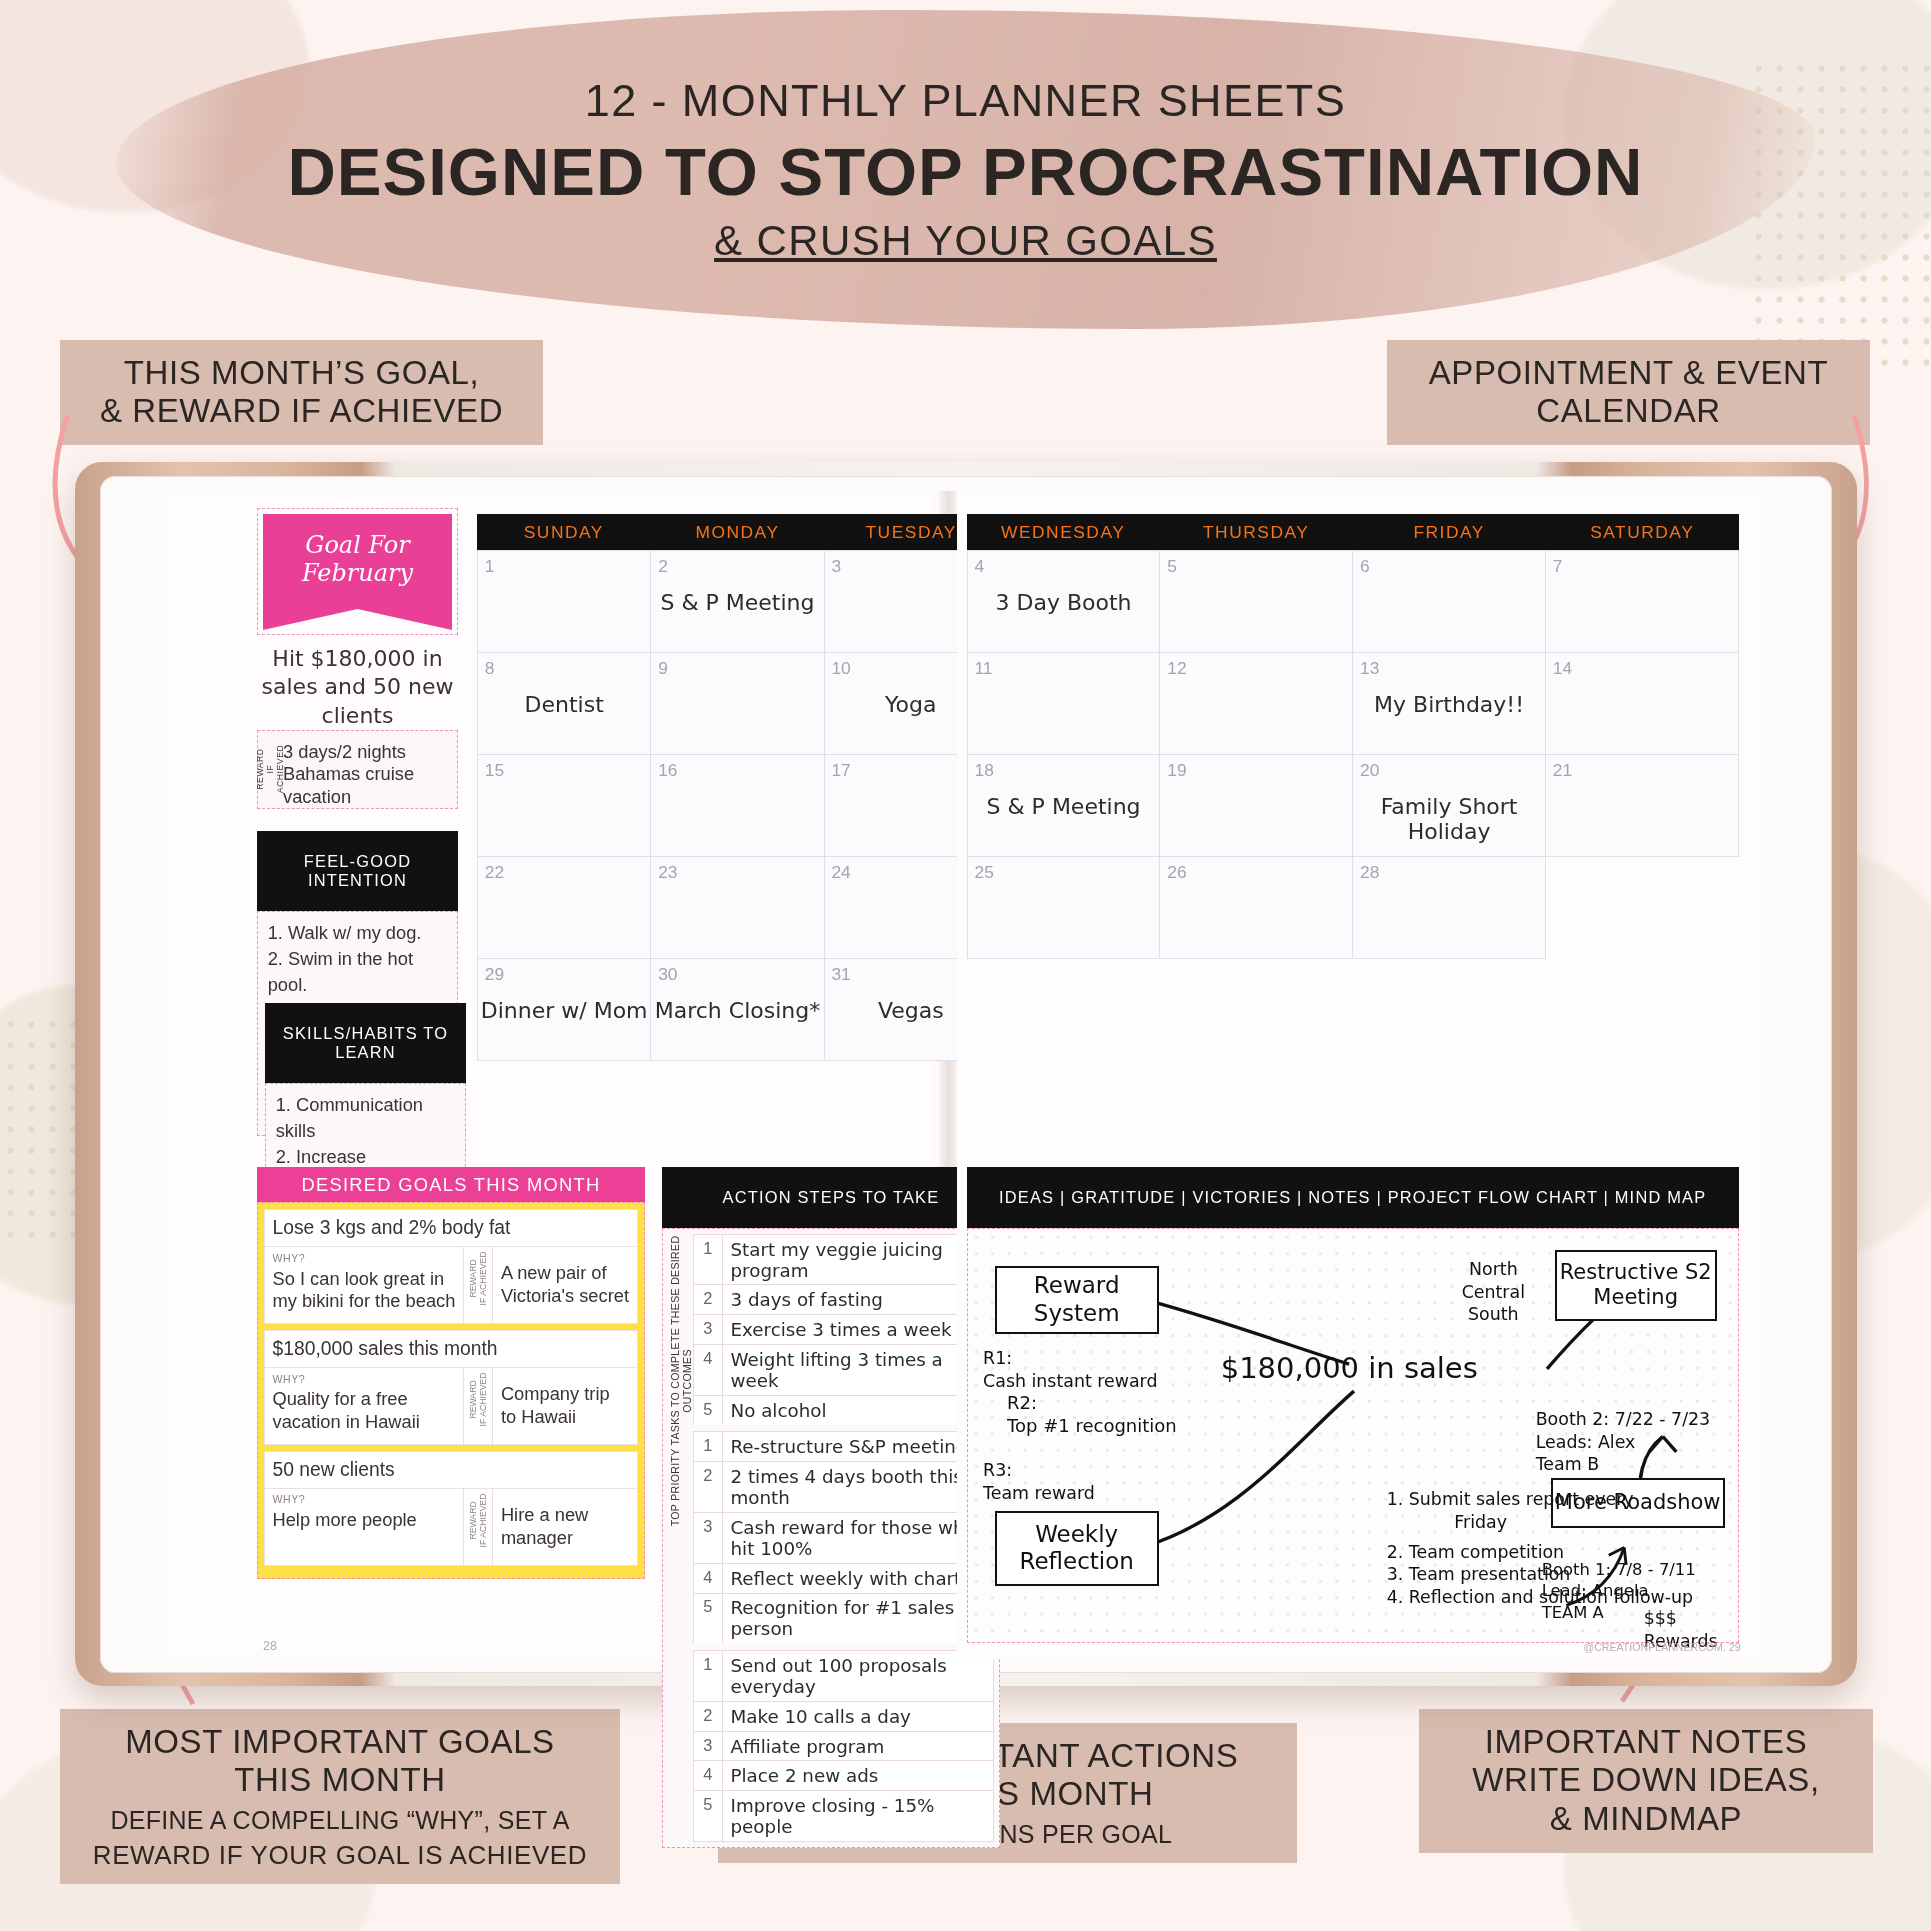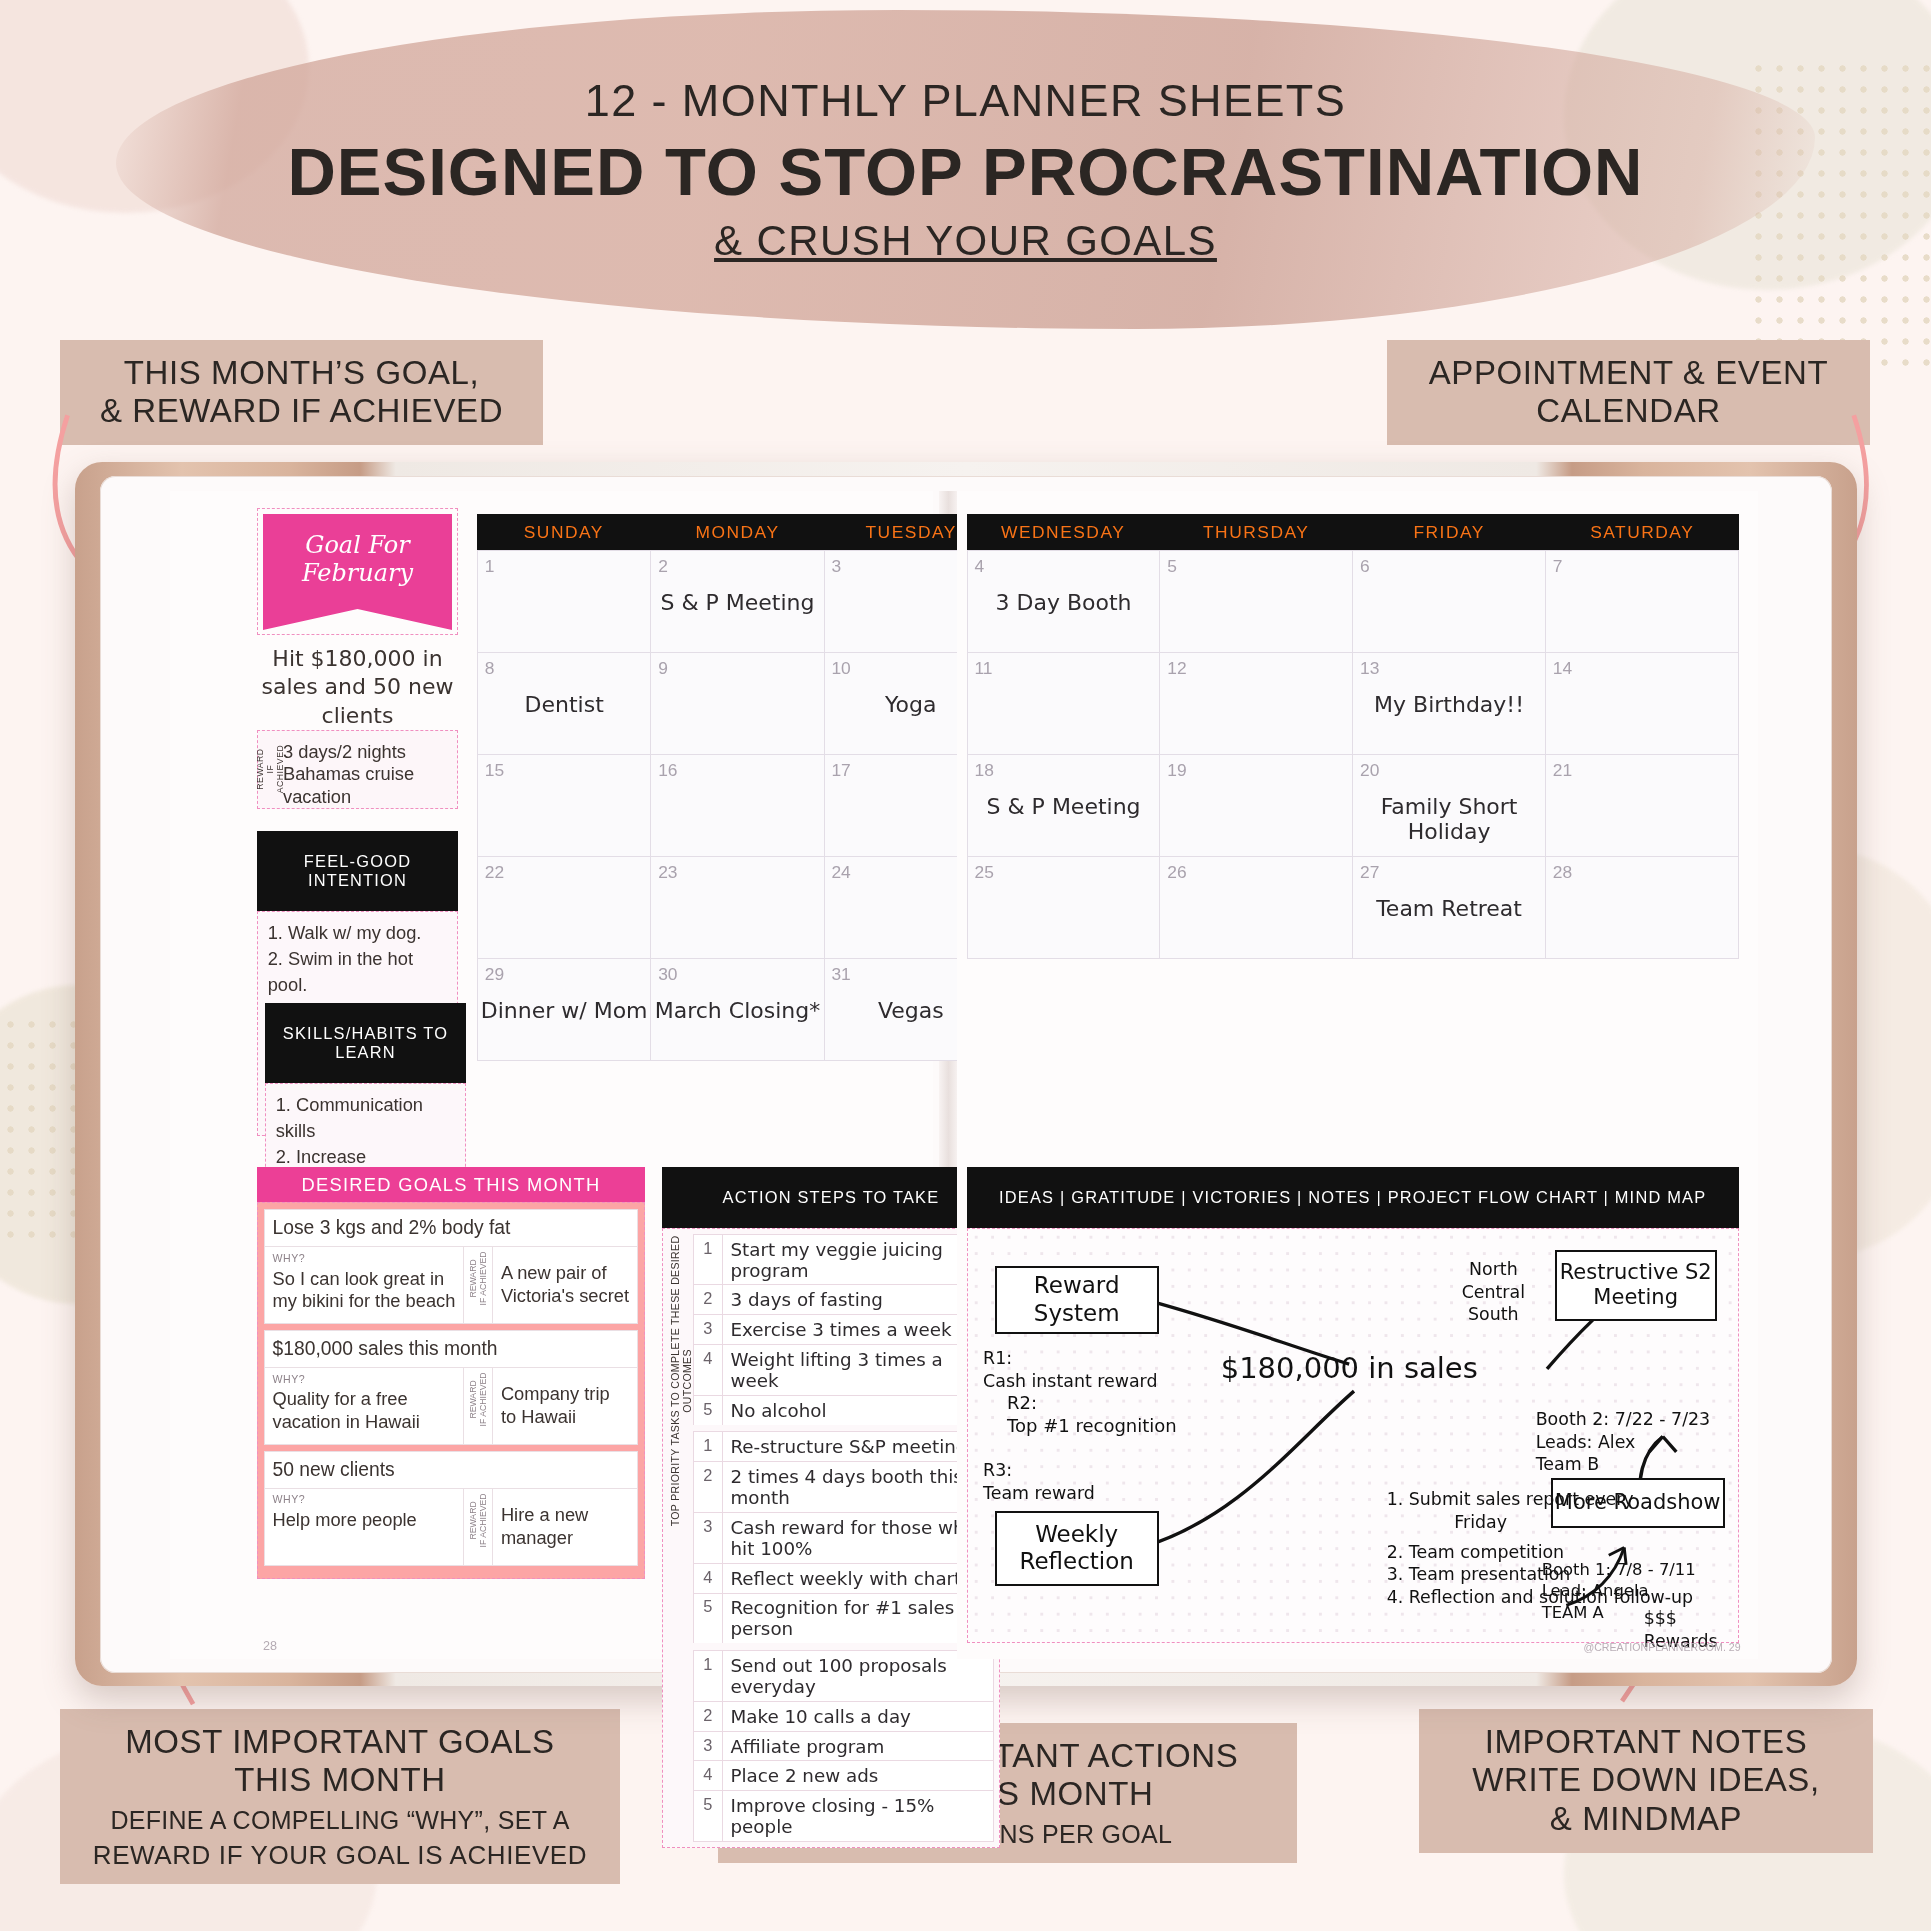--- a/index.html
+++ b/index.html
@@ -173,21 +173,21 @@
   .cell .num { position: absolute; left: 6.8px; top: 4.8px; font-size: 17.4px; color: #a9a2ad; }
   .cell .ev {
     position: absolute; left: 0; right: 0; top: 39px;
     text-align: center; font-size: 22px; color: #2e2b2e;
     font-family: "DejaVu Sans", sans-serif;
   }
   .cal-grid { border-left: 1px solid #e3dde6; border-top: 1px solid #e3dde6; }
 
   
   #goals-panel { position: absolute; left: 87px; top: 676px; width: 388px; }
-  .goals-body { border: 1px dashed #f08fc0; background: #fca5a5; padding: 5.8px; }
+  .goals-body { border: 1px dashed #f08fc0; background: #fde047; padding: 5.8px; }
   .goal-row { margin-bottom: 5.8px; }
   .goal-title {
     border: 1px solid #eadfe4; background: #fff; font-size: 19.3px; color: #3b3330;
     padding: 6.8px 7.7px;
   }
   .goal-why {
     display: flex; border: 1px solid #eadfe4; border-top: none; background: #fff;
     min-height: 71px;
   }
   .why-left { flex: 1; padding: 4.8px 7.7px; }
@@ -580,24 +580,20 @@
             <div class="cell">
               <div class="num">21</div>
             </div>
             <div class="cell">
               <div class="num">25</div>
             </div>
             <div class="cell">
               <div class="num">26</div>
             </div>
             <div class="cell">
-              <div class="num">27</div>
-              <div class="ev">Team Retreat</div>
-            </div>
-            <div class="cell">
               <div class="num">28</div>
             </div>
           </div>
       </div>
 
       <div id="mindmap-panel">
         <div class="black-bar">IDEAS | GRATITUDE | VICTORIES | NOTES | PROJECT FLOW CHART | MIND MAP</div>
         <div class="mind-body">
 
           <svg width="772" height="415" style="position:absolute;left:0;top:0" viewBox="0 0 800 430">

